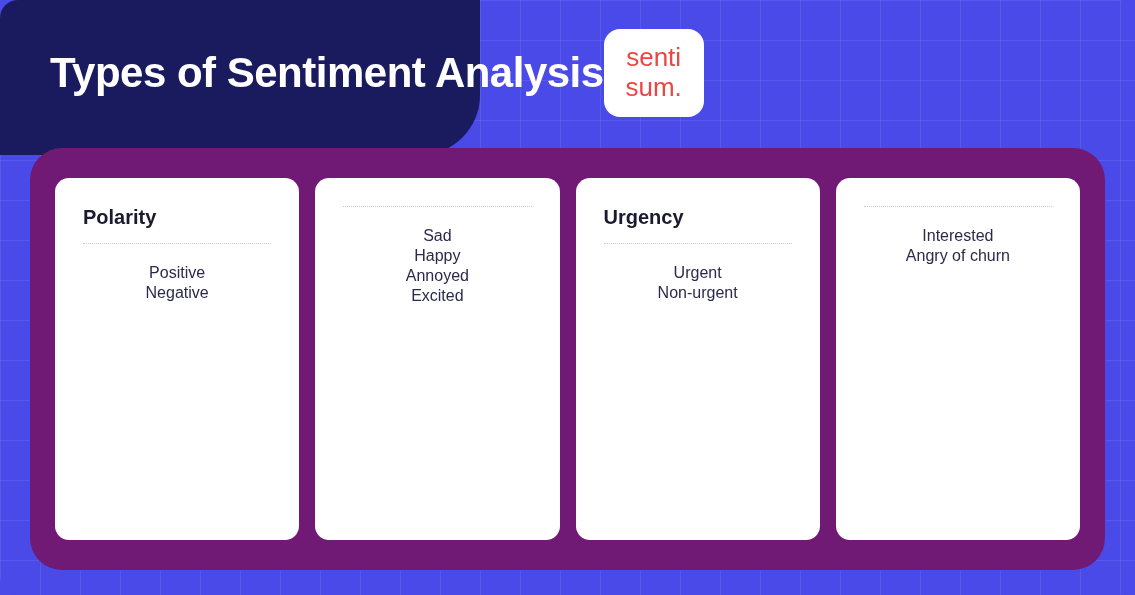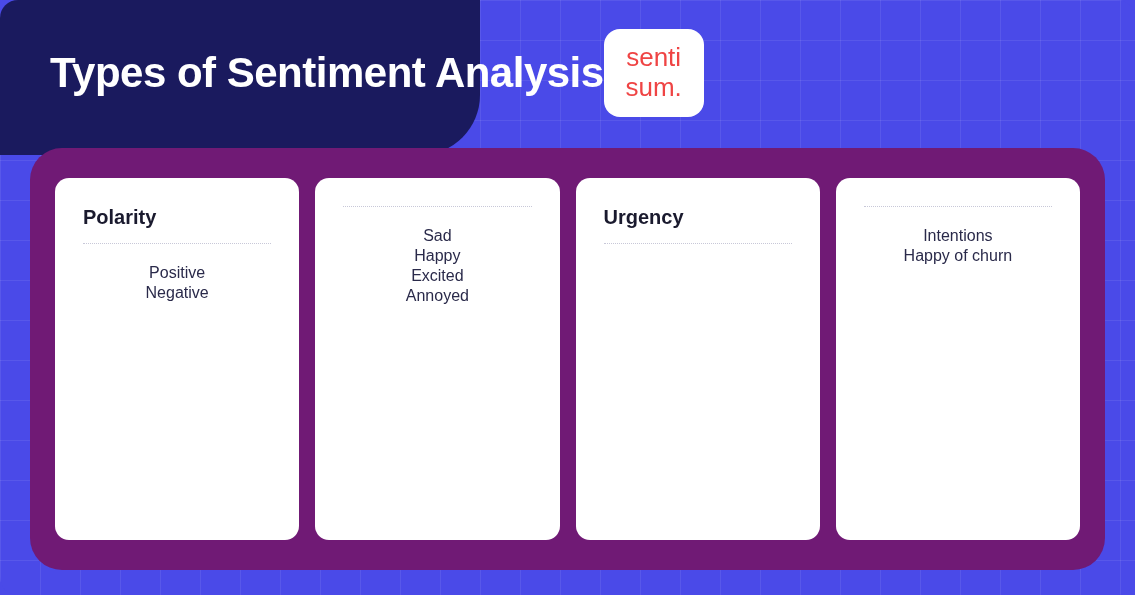--- a/index.html
+++ b/index.html
@@ -157,29 +157,33 @@
         <div class="card-items">
           <div class="card-item">Positive</div>
           <div class="card-item">Negative</div>
         </div>
       </div>
       <div class="card">
         <hr class="card-divider">
         <div class="card-items">
           <div class="card-item">Sad</div>
           <div class="card-item">Happy</div>
+          <div class="card-item">Annoyed</div>
           <div class="card-item">Excited</div>
-          <div class="card-item">Annoyed</div>
         </div>
       </div>
       <div class="card">
         <div class="card-title">Urgency</div>
         <hr class="card-divider">
+        <div class="card-items">
+          <div class="card-item">Urgent</div>
+          <div class="card-item">Non-urgent</div>
+        </div>
       </div>
       <div class="card">
         <hr class="card-divider">
         <div class="card-items">
-          <div class="card-item">Intentions</div>
-          <div class="card-item">Happy of churn</div>
+          <div class="card-item">Interested</div>
+          <div class="card-item">Angry of churn</div>
         </div>
       </div>
     </div>
 </div>
 
 </body></html>

